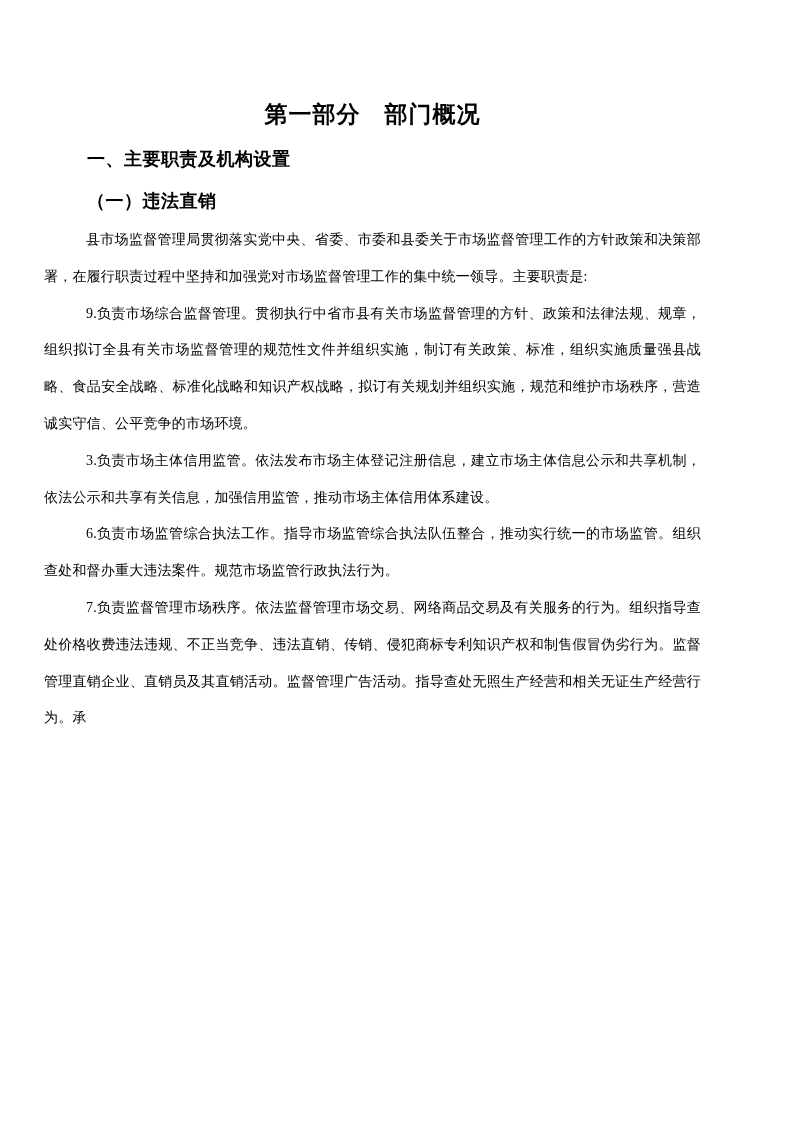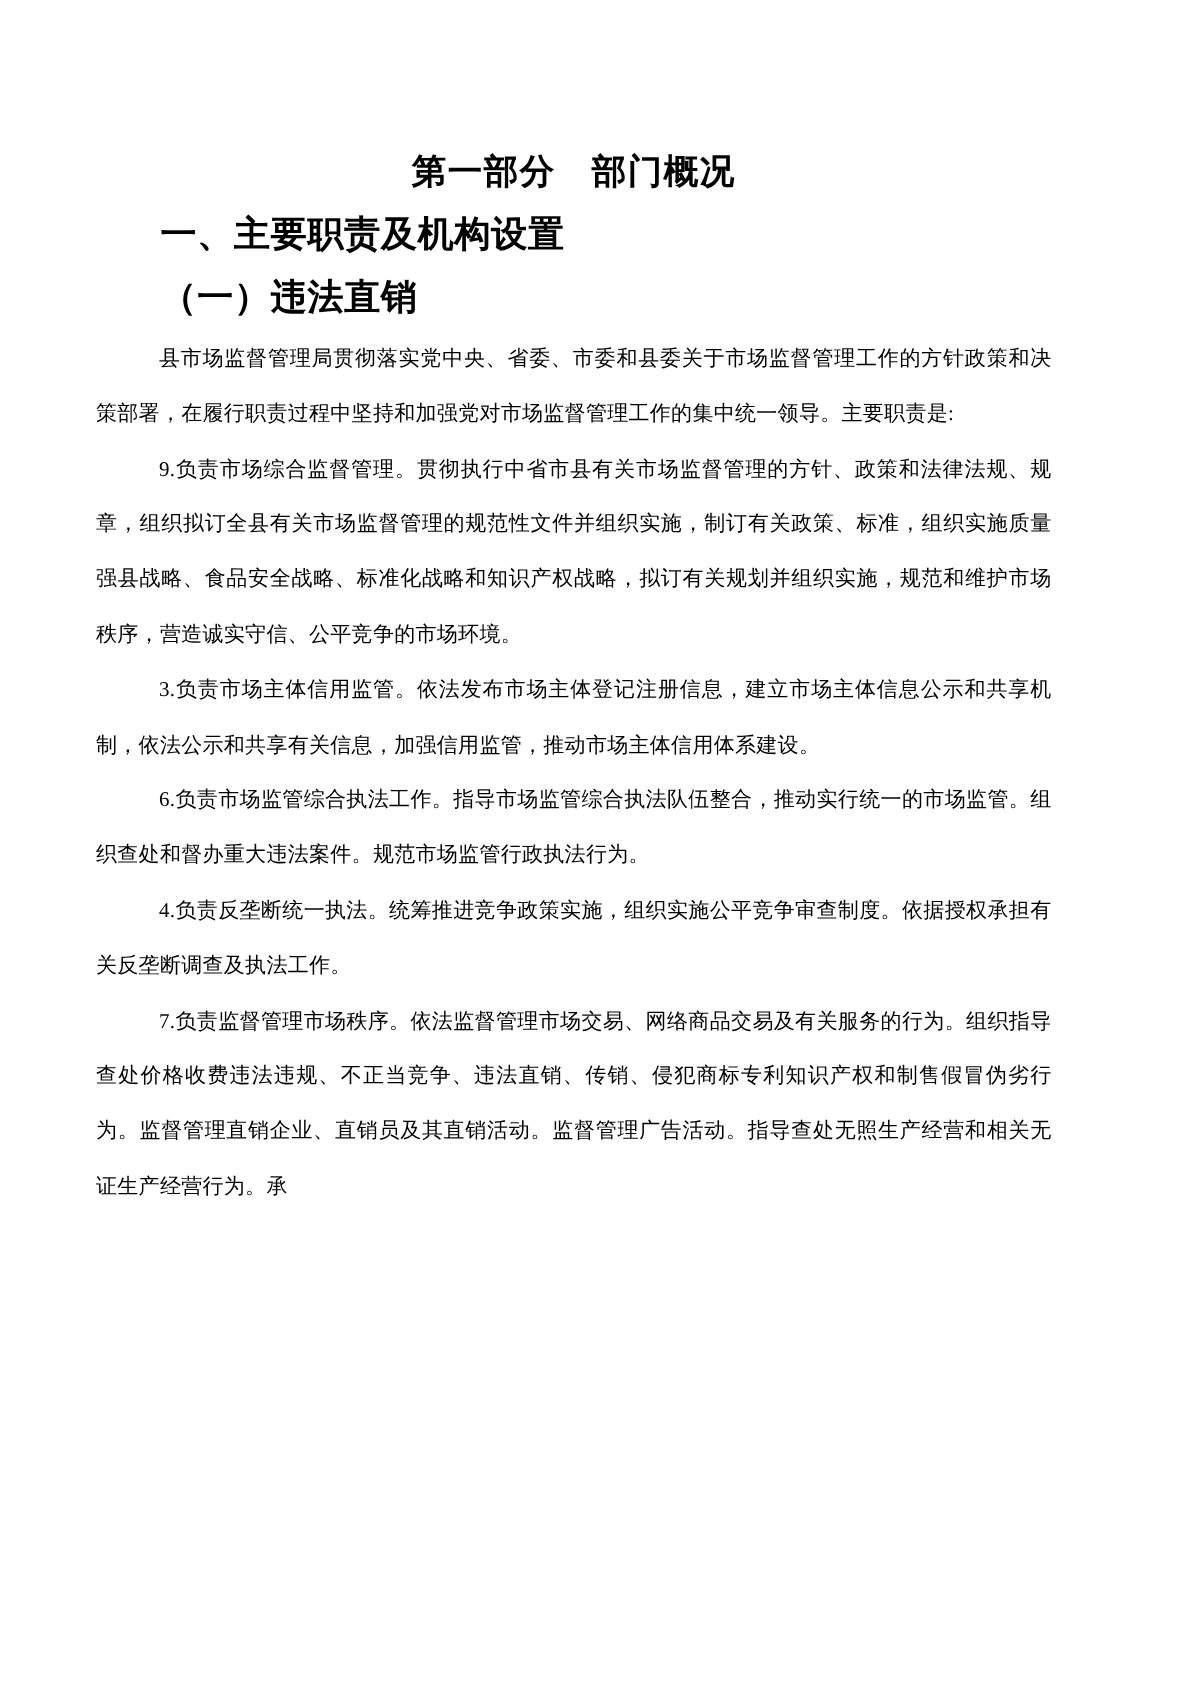--- a/index.html
+++ b/index.html
@@ -6,39 +6,39 @@
     margin: 0;
     padding: 0;
     background: #ffffff;
   }
   .page {
     position: relative;
     width: 793px;
     height: 820px;
     background: #ffffff;
     box-sizing: border-box;
-    padding: 96px 92px 0 64px;
+    padding: 96px 92px 0 44px;
     color: #000000;
     font-family: "Liberation Serif", serif;
     overflow: hidden;
   }
   .doc-title {
     font-family: "Liberation Sans", sans-serif;
     font-weight: 700;
     font-size: 23px;
     line-height: 36px;
     text-align: center;
     margin: 0 0 6px 0;
     letter-spacing: 1px;
   }
   .section-heading,
   .subsection-heading {
-    font-family: Liberation Mono, monospace;
+    font-family: Liberation Serif, serif;
     font-weight: 700;
-    font-size: 24px;
+    font-size: 18px;
     line-height: 42px;
     text-indent: 43px;
     margin: 0;
     letter-spacing: 0.5px;
   }
   .body-paragraph {
     font-family: "Liberation Serif", serif;
     font-size: 14px;
     line-height: 36.8px;
     margin: 0;
@@ -69,18 +69,17 @@
   <div class="subsection-heading">（一）违法直销</div>
 
   <p class="body-paragraph">县市场监督管理局贯彻落实党中央、省委、市委和县委关于市场监督管理工作的方针政策和决策部署，在履行职责过程中坚持和加强党对市场监督管理工作的集中统一领导。主要职责是:</p>
 
   <p class="body-paragraph">9.负责市场综合监督管理。贯彻执行中省市县有关市场监督管理的方针、政策和法律法规、规章，组织拟订全县有关市场监督管理的规范性文件并组织实施，制订有关政策、标准，组织实施质量强县战略、食品安全战略、标准化战略和知识产权战略，拟订有关规划并组织实施，规范和维护市场秩序，营造诚实守信、公平竞争的市场环境。</p>
 
   <p class="body-paragraph">3.负责市场主体信用监管。依法发布市场主体登记注册信息，建立市场主体信息公示和共享机制，依法公示和共享有关信息，加强信用监管，推动市场主体信用体系建设。</p>
 
   <p class="body-paragraph">6.负责市场监管综合执法工作。指导市场监管综合执法队伍整合，推动实行统一的市场监管。组织查处和督办重大违法案件。规范市场监管行政执法行为。</p>
 
-  <p class="body-paragraph">4.负责反垄断统一执法。统筹推进竞争政策实施，组织实施公平竞争审查制度。依据授权承担有关反垄断调查及执法工作。</p>
 
   <p class="body-paragraph">7.负责监督管理市场秩序。依法监督管理市场交易、网络商品交易及有关服务的行为。组织指导查处价格收费违法违规、不正当竞争、违法直销、传销、侵犯商标专利知识产权和制售假冒伪劣行为。监督管理直销企业、直销员及其直销活动。监督管理广告活动。指导查处无照生产经营和相关无证生产经营行为。承</p>
 
   <div class="page-number">- 2 -</div>
 </div>
 
 </body></html>

